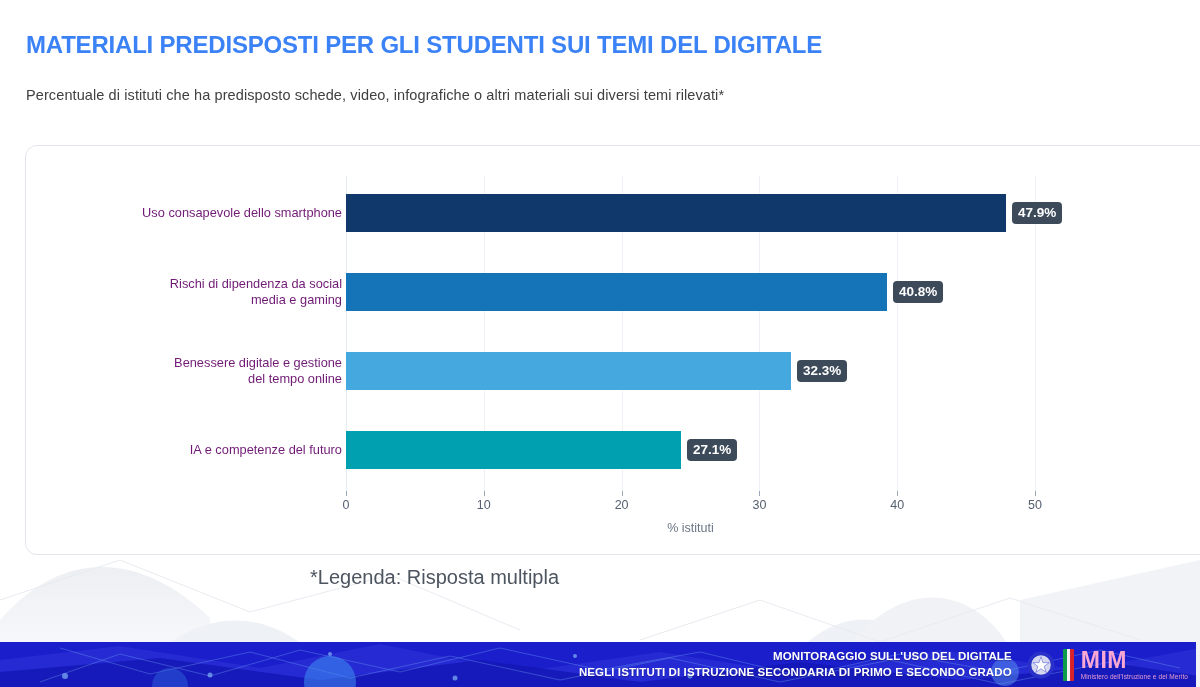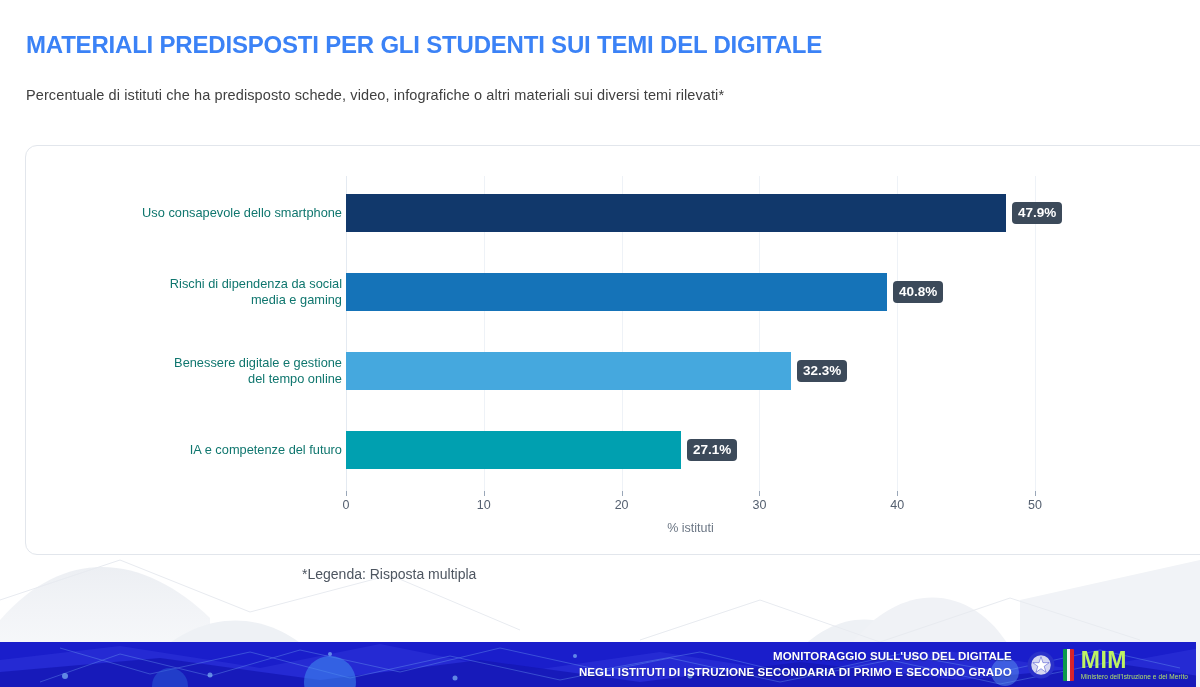--- a/index.html
+++ b/index.html
@@ -115,45 +115,45 @@
   .cat-label {
     position: absolute;
     right: 100%;
     top: 50%;
     transform: translateY(-50%);
     margin-right: 4px;
     width: 260px;
     text-align: right;
     font-size: 12.8px;
     line-height: 1.25;
-    color: #0f766e;
+    color: #701a75;
     white-space: pre-line;
   }
   .value-badge {
     position: absolute;
     left: 100%;
     top: 50%;
     transform: translateY(-50%);
     margin-left: 6px;
     background: #3c4a5a;
     color: #ffffff;
     font-size: 13.5px;
     font-weight: bold;
     padding: 3px 6px 4px 6px;
     border-radius: 4px;
     white-space: nowrap;
   }
 
   
   .legend-note {
     position: absolute;
-    left: 302px;
+    left: 310px;
     top: 566px;
     z-index: 2;
-    font-size: 14px;
+    font-size: 20px;
     color: #4d5560;
   }
 
   
   .footer {
     position: absolute;
     left: 0;
     bottom: 0;
     width: 1196px;
     height: 45px;
@@ -184,21 +184,21 @@
     display: flex;
     align-items: center;
     gap: 7px;
   }
   .emblem { width: 30px; height: 30px; }
   .flagbar {
     width: 11px; height: 32px; border-radius: 1px;
     background: linear-gradient(to right,
       #0c9a4b 0 33.33%, #f2f2f2 33.33% 66.66%, #d8232a 66.66% 100%);
   }
-  .mim-block { color: #bef264; line-height: 1; }
+  .mim-block { color: #f9a8d4; line-height: 1; }
   .mim-name { font-size: 23px; font-weight: bold; letter-spacing: 0.5px; }
   .mim-sub {
     font-size: 6.5px;
     letter-spacing: 0.1px;
     margin-top: 2px;
     opacity: .92;
     white-space: nowrap;
   }
 </style>
 </head>

